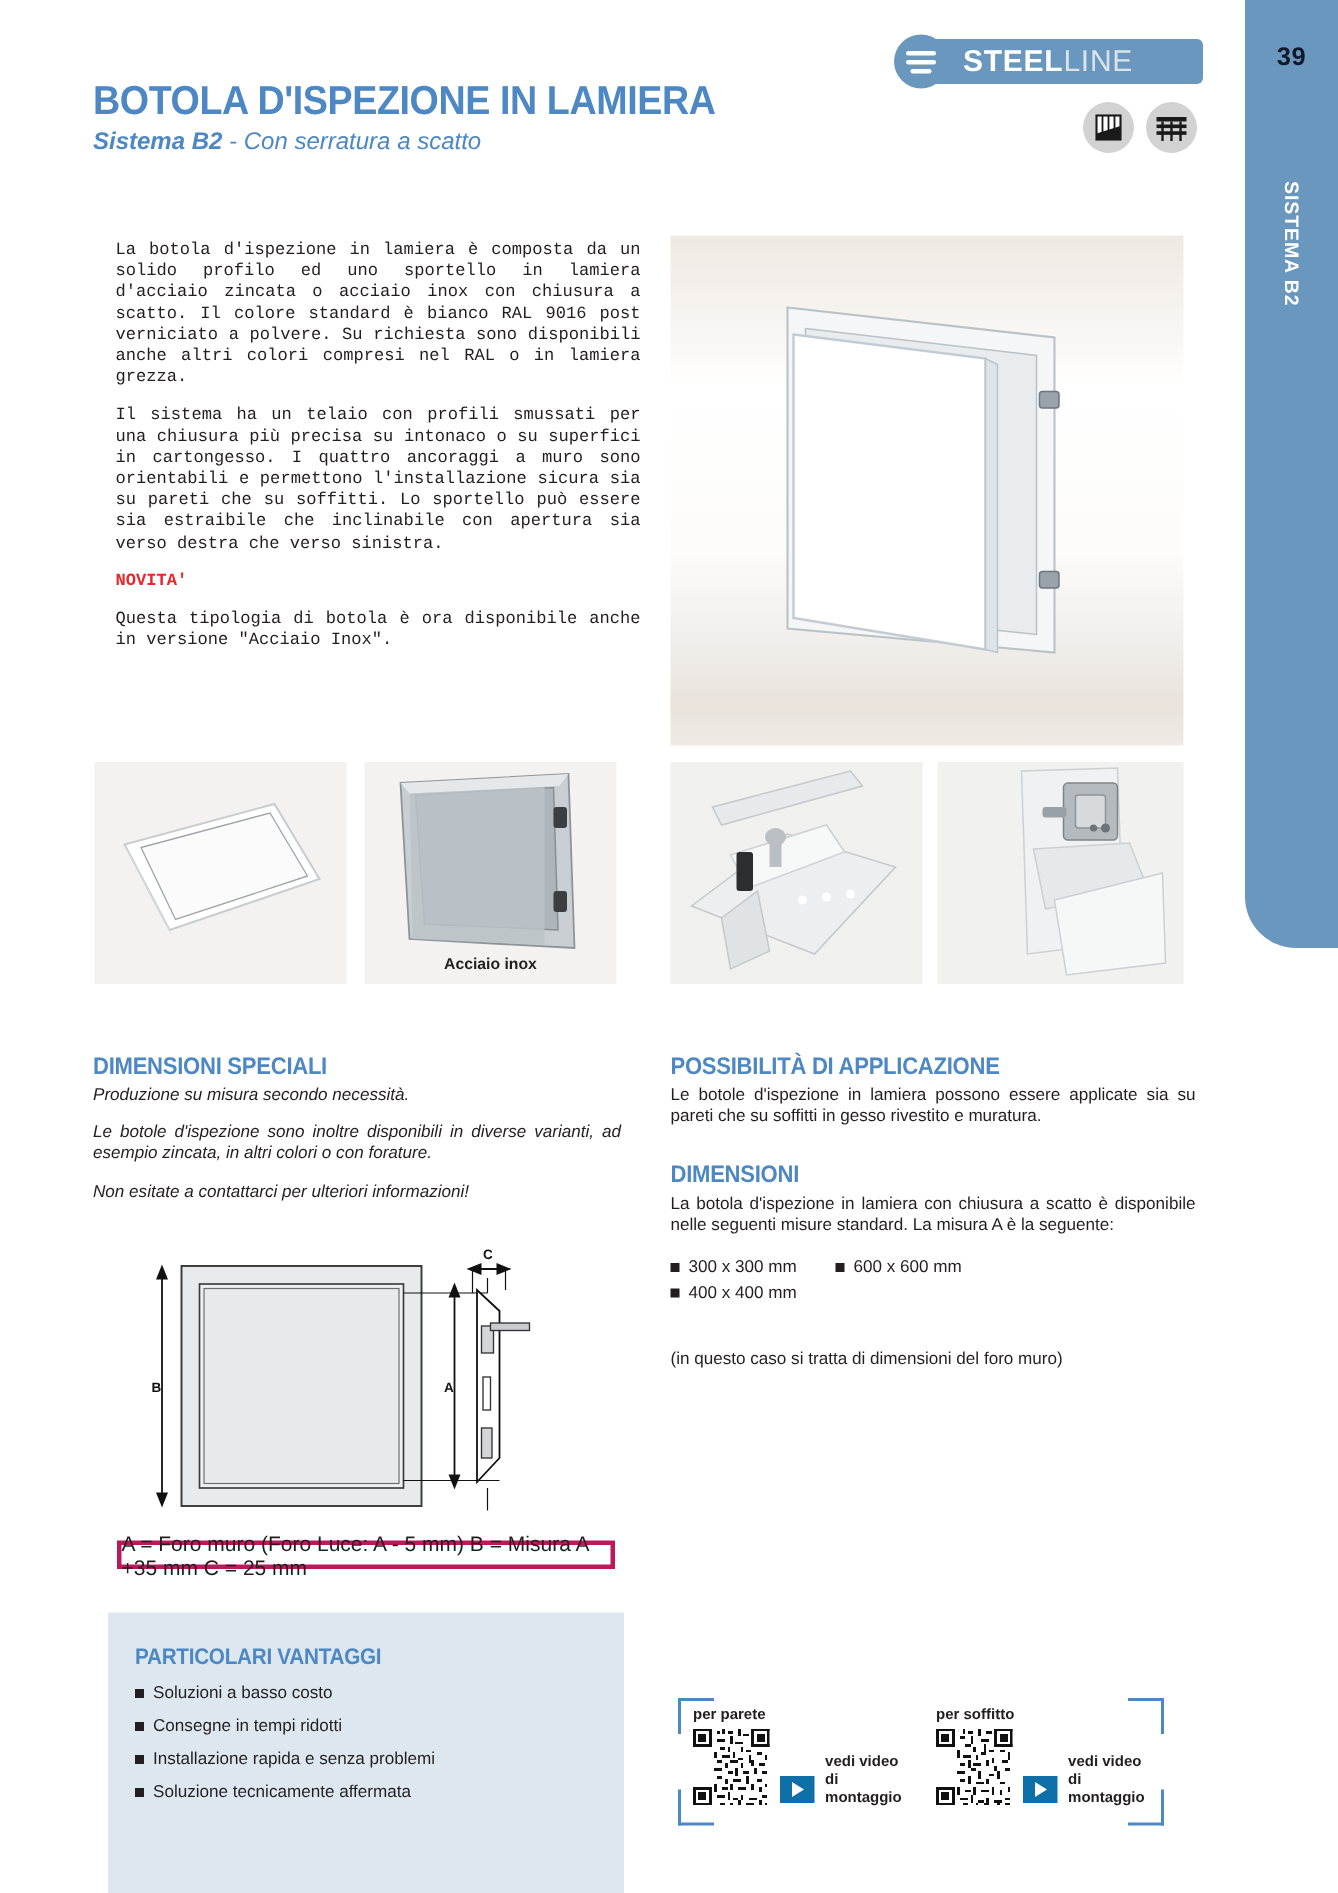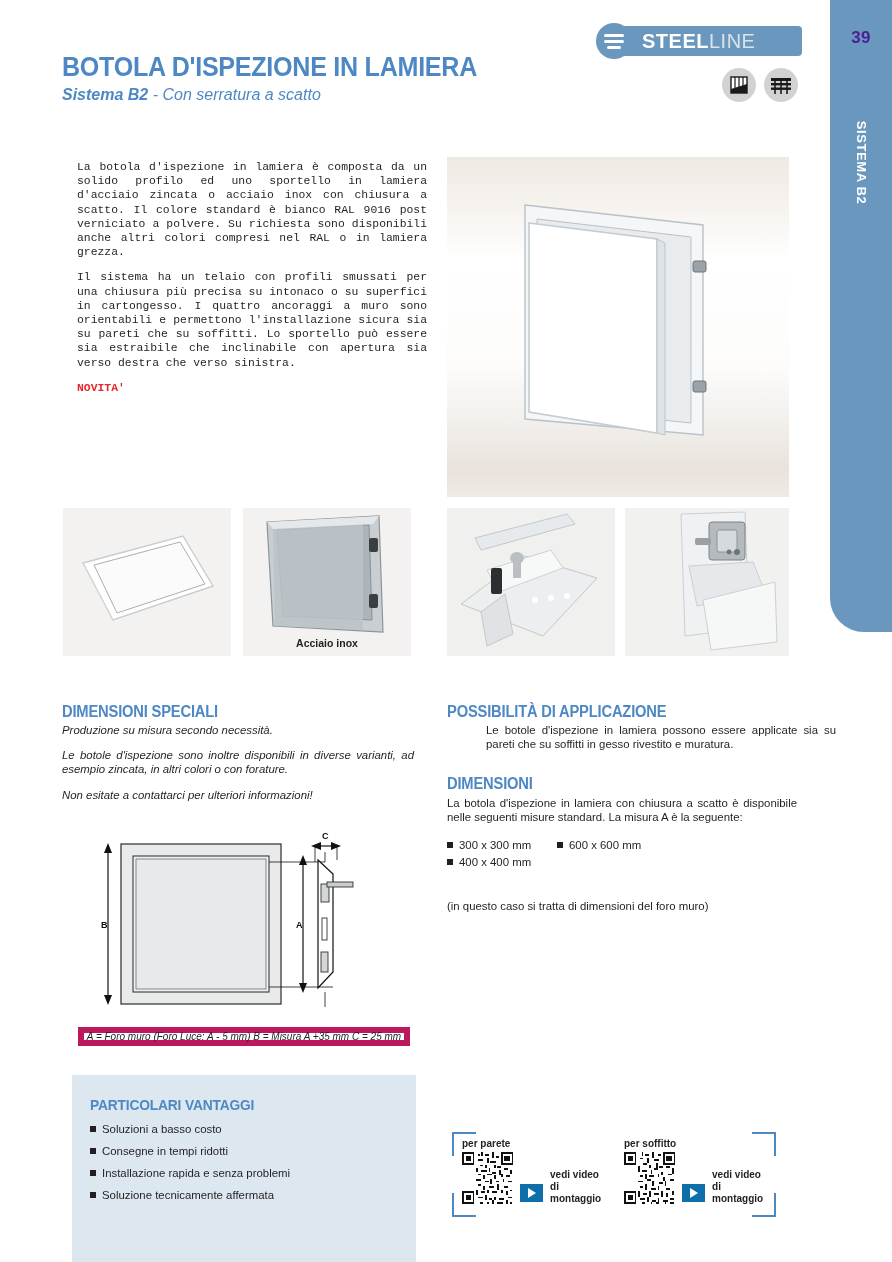--- a/index.html
+++ b/index.html
@@ -10,21 +10,21 @@
   }
   .page{position:absolute;inset:0;}
 
   
   .side-tab{
     position:absolute;left:830px;top:0;width:62px;height:632px;
     background:#6a97bd;border-bottom-left-radius:34px;
   }
   .side-tab .pagenum{
     position:absolute;top:28px;left:0;width:62px;text-align:center;
-    color:#4c1d95;font-weight:bold;font-size:17px;font-stretch:condensed;
+    color:#0f172a;font-weight:bold;font-size:17px;font-stretch:condensed;
     letter-spacing:.3px;
   }
   .side-tab .sys{
     position:absolute;top:155px;left:-30px;width:122px;text-align:center;
     color:#ffffff;font-weight:bold;font-size:13px;letter-spacing:.6px;
     transform:rotate(90deg);transform-origin:center;
     font-stretch:condensed;
   }
 
   
@@ -114,22 +114,22 @@
   .bul .tx{font-size:11.4px;line-height:15px;}
 
   .dim-grid{position:absolute;left:447px;top:838px;width:350px;}
   .dim-grid .row{display:flex;}
   .dim-grid .cell{width:110px;}
 
   
   .draw{position:absolute;left:75px;top:832px;width:340px;height:192px;}
   .cap-box{
     position:absolute;left:78px;top:1027px;width:332px;height:19px;
-    border:6px solid #be185d;display:flex;align-items:center;justify-content:center;
-    font-size:10px;color:#231f20;box-sizing:border-box;font-style:italic;
+    border:3px solid #be185d;display:flex;align-items:center;justify-content:center;
+    font-size:14px;color:#231f20;box-sizing:border-box;
   }
 
   
   .adv-box{
     position:absolute;left:72px;top:1075px;width:344px;height:187px;
     background:#dde7ef;
   }
   .adv-title{position:absolute;left:90px;top:1096px;font-size:15px;}
   .adv-list{position:absolute;left:90px;top:1122px;width:300px;}
   .adv-list .bul{margin-bottom:7px;}
@@ -204,20 +204,21 @@
 
   <div class="title">BOTOLA D'ISPEZIONE IN LAMIERA</div>
   <div class="subtitle">
     <b>Sistema B2</b><span> - Con serratura a scatto</span>
   </div>
 
   <div class="body-col col-left">
     <p>La botola d'ispezione in lamiera è composta da un solido profilo ed uno sportello in lamiera d'acciaio zincata o acciaio inox con chiusura a scatto. Il colore standard è bianco RAL 9016 post verniciato a polvere. Su richiesta sono disponibili anche altri colori compresi nel RAL o in lamiera grezza.</p>
     <p>Il sistema ha un telaio con profili smussati per una chiusura più precisa su intonaco o su superfici in cartongesso. I quattro ancoraggi a muro sono orientabili e permettono l'installazione sicura sia su pareti che su soffitti. Lo sportello può essere sia estraibile che inclinabile con apertura sia verso destra che verso sinistra.</p>
     <p class="novita">NOVITA'</p>
+    <p class="last">Questa tipologia di botola è ora disponibile anche in versione "Acciaio Inox".</p>
   </div>
 
   <div class="img hero">
     <svg class="hatch-frame" viewBox="0 0 210 250">
 
       <path d="M18 8 L196 28 L196 238 L18 222 Z" fill="#f4f6f7" stroke="#b9c2c7" stroke-width="1.4"></path>
       <path d="M30 22 L184 40 L184 226 L30 210 Z" fill="#e8ecef" stroke="#b9c2c7" stroke-width="1"></path>
 
       <path d="M22 26 L150 42 L150 236 L22 215 Z" fill="#ffffff" stroke="#c3ccd2" stroke-width="1.6"></path>
       <path d="M150 42 L158 46 L158 238 L150 236 Z" fill="#dde3e7" stroke="#bcc5cb" stroke-width="1"></path>
@@ -280,21 +281,21 @@
   </div>
 
   <div class="h2" style="position:absolute;left:62px;top:703px;">DIMENSIONI SPECIALI</div>
   <div class="body-col" style="left:62px;top:723px;width:352px;font-style:italic;">
     <p>Produzione su misura secondo necessità.</p>
     <p>Le botole d'ispezione sono inoltre disponibili in diverse varianti, ad esempio zincata, in altri colori o con forature.</p>
     <p class="last">Non esitate a contattarci per ulteriori informazioni!</p>
   </div>
 
   <div class="h2" style="position:absolute;left:447px;top:703px;">POSSIBILITÀ DI APPLICAZIONE</div>
-  <div class="body-col col-right-txt" style="position:absolute;top:723px;margin-left:39px;">
+  <div class="body-col col-right-txt" style="position:absolute;top:723px;">
     <p class="last">Le botole d'ispezione in lamiera possono essere applicate sia su pareti che su soffitti in gesso rivestito e muratura.</p>
   </div>
 
   <div class="h2" style="position:absolute;left:447px;top:775px;">DIMENSIONI</div>
   <div class="body-col col-right-txt" style="position:absolute;top:796px;">
     <p class="last">La botola d'ispezione in lamiera con chiusura a scatto è disponibile nelle seguenti misure standard. La misura A è la seguente:</p>
   </div>
 
   <div class="dim-grid">
     <div class="row">

